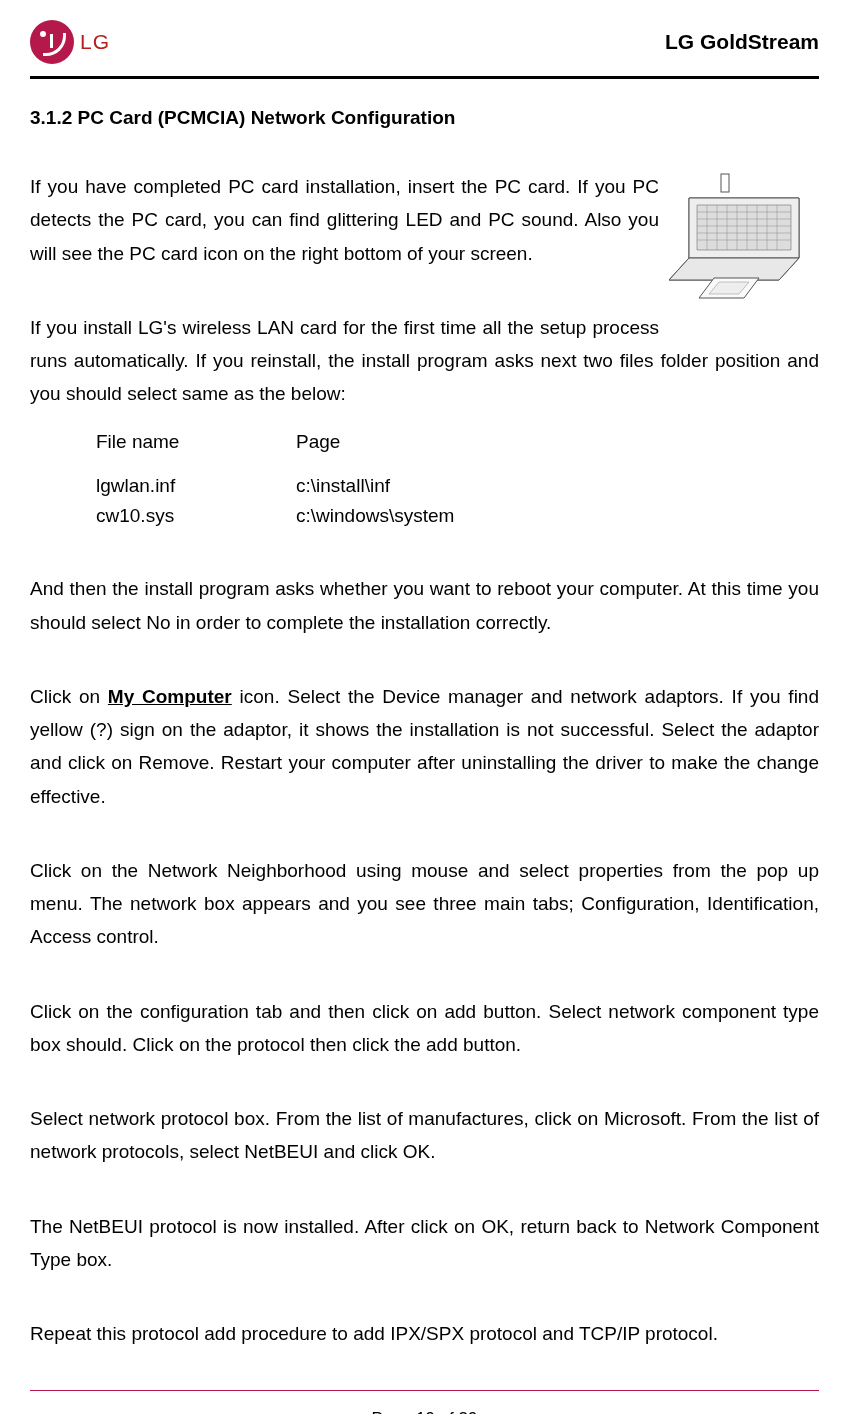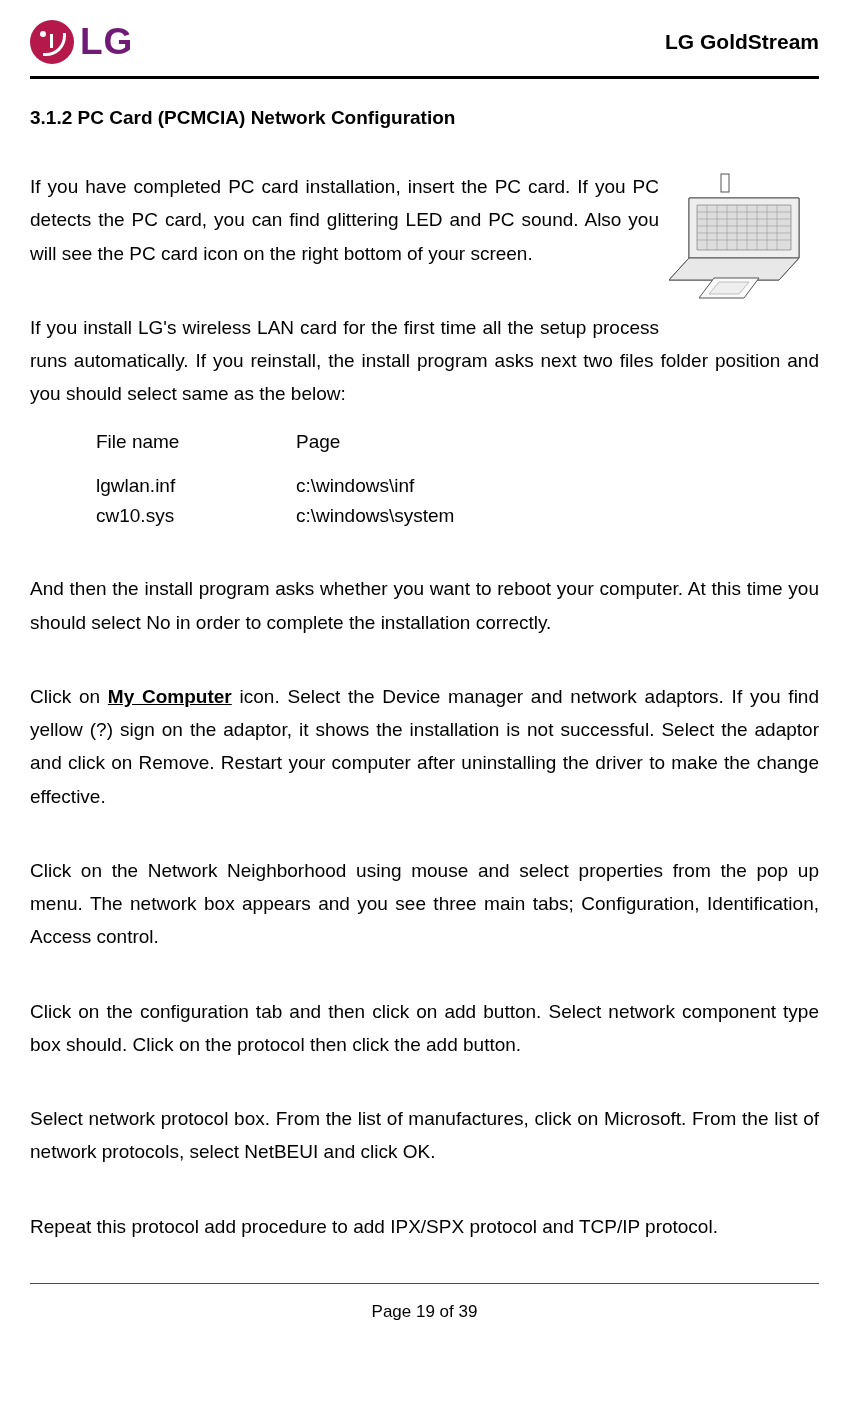--- a/index.html
+++ b/index.html
@@ -57,23 +57,23 @@
     }
     .logo-nose {
       position: absolute;
       width: 3px;
       height: 14px;
       background: white;
       top: 14px;
       left: 20px;
     }
     .logo-text {
-      font-size: 37px;
-      font-weight: bold;
-      color: #701a75;
+      font-size: 21px;
+      font-weight: normal;
+      color: #b91c1c;
       letter-spacing: 1px;
     }
     .product-name {
       font-size: 21px;
       font-weight: bold;
     }
     .hr-thick { border: none; border-top: 3px solid #000; margin-bottom: 28px;}
     .hr-thin { border: none; border-top: 1px solid #b5184a; margin-top: 40px; }
     .section-title {
       font-size: 19px;
@@ -151,35 +151,36 @@
 
     <div style="clear:both"></div>
 
     <div class="table-block">
       <div class="table-row header-row">
         <span class="col-file">File name</span>
         <span class="col-path">Page</span>
       </div>
       <div class="table-row data-row">
         <span class="col-file">lgwlan.inf</span>
-        <span class="col-path">c:\windows\inf</span>
+        <span class="col-path">c:\install\inf</span>
       </div>
       <div class="table-row data-row">
         <span class="col-file">cw10.sys</span>
         <span class="col-path">c:\windows\system</span>
       </div>
     </div>
 
     <p class="para">And then the install program asks whether you want to reboot your computer. At this time you should select No in order to complete the installation correctly.</p>
 
     <p class="para">
       <span>Click on </span><span class="bold">My Computer</span><span> icon. Select the Device manager and network adaptors. If you find yellow (?) sign on the adaptor, it shows the installation is not successful. Select the adaptor and click on Remove. Restart your computer after uninstalling the driver to make the change effective.</span>
     </p>
 
     <p class="para">Click on the Network Neighborhood using mouse and select properties from the pop up menu. The network box appears and you see three main tabs; Configuration, Identification, Access control.</p>
     <p class="para">Click on the configuration tab and then click on add button. Select network component type box should. Click on the protocol then click the add button.</p>
     <p class="para">Select network protocol box. From the list of manufactures, click on Microsoft. From the list of network protocols, select NetBEUI and click OK.</p>
+    <p class="para">The NetBEUI protocol is now installed. After  click on OK, return back to Network Component Type box.</p>
     <p class="para">Repeat this protocol add procedure to add IPX/SPX protocol and TCP/IP protocol.</p>
   </div>
 
   <hr class="hr-thin">
   <div class="footer">Page 19 of 39</div>
 </div>
 
 </body></html>

